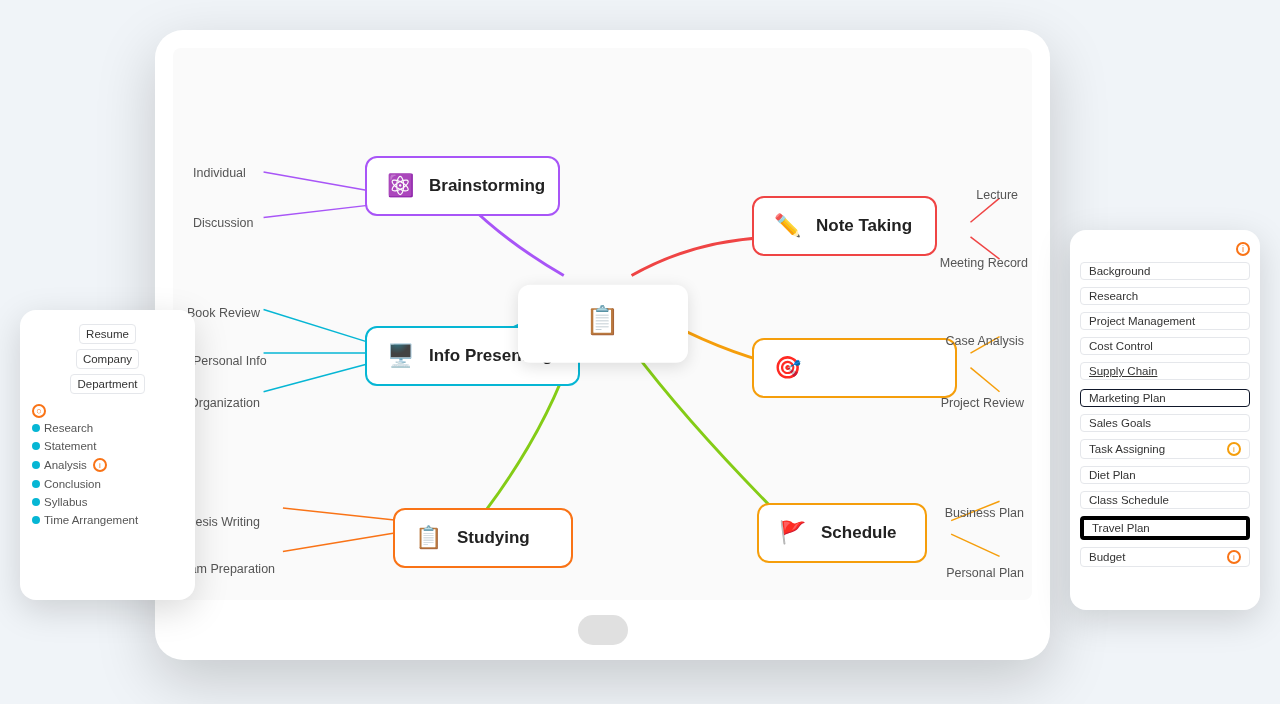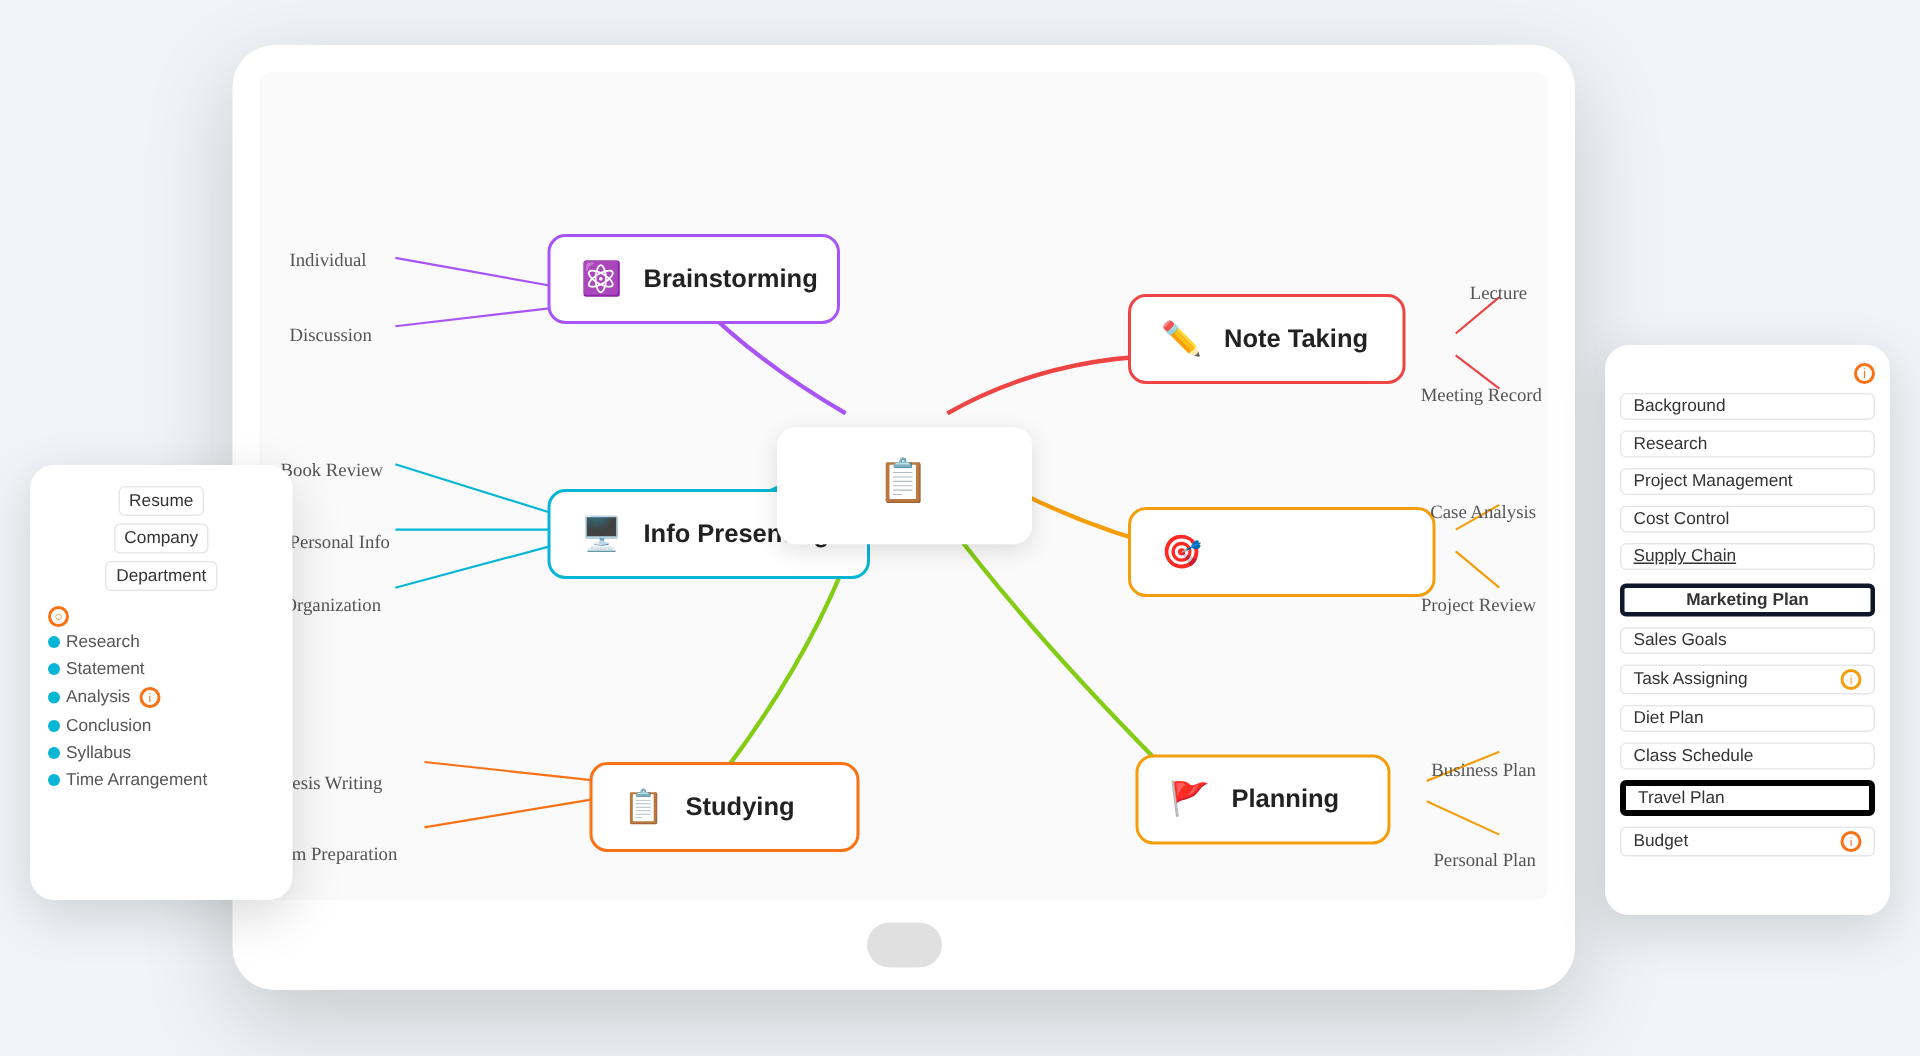--- a/index.html
+++ b/index.html
@@ -171,21 +171,20 @@
       justify-content: center;
       font-size: 22px;
     }
 
     
     .branch-label {
       position: absolute;
       font-size: 12.5px;
       color: #555;
       white-space: nowrap;
-      font-family: Liberation Serif, serif;
     }
 
     
     .left-card-item {
       font-size: 11.5px;
       color: #333;
       padding: 3px 6px;
       border-radius: 4px;
       margin-bottom: 2px;
       border: 1px solid #e5e7eb;
@@ -306,21 +305,21 @@
         <div class="node-icon">✏️</div>
         <span>Note Taking</span>
       </div>
 
       <div class="node-box node-problem-solving">
         <div class="node-icon">🎯</div>
       </div>
 
       <div class="node-box node-planning">
         <div class="node-icon">🚩</div>
-        <span>Planning</span>
+        <span>Schedule</span>
       </div>
 
       <span class="branch-label" style="left:20px;top:118px;">Individual</span>
       <span class="branch-label" style="left:20px;top:168px;">Discussion</span>
 
       <span class="branch-label" style="left:14px;top:258px;">Book Review</span>
       <span class="branch-label" style="left:20px;top:306px;">Personal Info</span>
       <span class="branch-label" style="left:16px;top:348px;">Organization</span>
 
       <span class="branch-label" style="left:8px;top:467px;">Thesis Writing</span>
@@ -383,21 +382,21 @@
     </div>
     <div style="display:flex;flex-direction:column;gap:4px;">
       <div class="right-card-item" style="border:1px solid #e5e7eb;">Background</div>
       <div class="right-card-item" style="border:1px solid #e5e7eb;">Research</div>
       <div class="right-card-item" style="border:1px solid #e5e7eb;">Project Management</div>
       <div class="right-card-item" style="border:1px solid #e5e7eb;">Cost Control</div>
       <div class="right-card-item" style="border:1px solid #e5e7eb;text-decoration:underline;">Supply Chain</div>
     </div>
     <div style="margin:6px 0;"></div>
     <div style="display:flex;flex-direction:column;gap:4px;">
-      <div class="right-card-item" style="border:3px solid #0f172a;justify-content:center;font-weight:bold;">
+      <div class="right-card-item" style="border:1px solid #0f172a;justify-content:flex-start;">
         <span>Marketing Plan</span>
       </div>
       <div class="right-card-item" style="border:1px solid #e5e7eb;">Sales Goals</div>
       <div class="right-card-item" style="border:1px solid #e5e7eb;">
         <span>Task Assigning</span>
         <div class="circle-yellow" style="font-size:8px;">i</div>
       </div>
       <div class="right-card-item" style="border:1px solid #e5e7eb;">Diet Plan</div>
       <div class="right-card-item" style="border:1px solid #e5e7eb;">Class Schedule</div>
       <div class="right-card-item" style="border:4px solid #000000;">Travel Plan</div>

